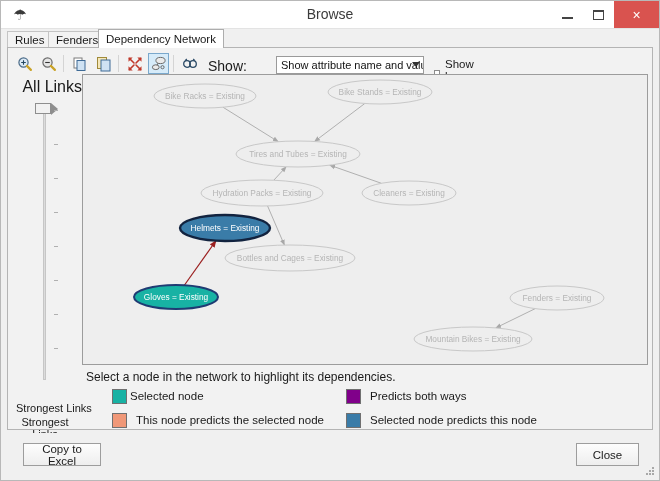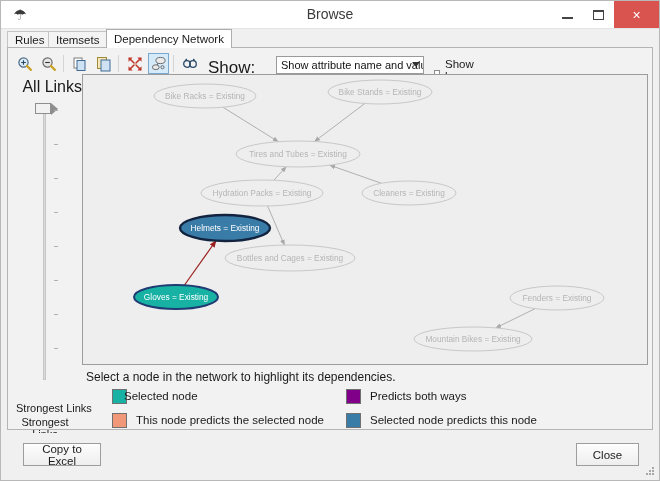--- a/index.html
+++ b/index.html
@@ -79,21 +79,21 @@
     position: absolute; top: 0;
     width: 21px; height: 21px;
     background: #f2f2f2;
     border: 1px solid transparent;
     display: flex; align-items: center; justify-content: center;
   }
   .tb-btn.sel { background: #d6ebf9; border: 1px solid #7aa8cc; }
   .tb-sep { position: absolute; top: 2px; width: 1px; height: 17px; background: #d4d4d4; }
   .lbl-show {
     position: absolute; left: 182px; top: 5px;
-    font-size: 17px; color: #1a1a1a; padding-left: 12px;
+    font-size: 14px; color: #1a1a1a; padding-left: 12px;
   }
   .combo {
     position: absolute; left: 262px; top: 3px;
     width: 148px; height: 18px;
     background: #ffffff;
     border: 1px solid #9a9a9a;
     font-size: 11px; color: #121212;
     padding: 1px 16px 0 4px;
     line-height: 15px;
     white-space: nowrap; overflow: hidden;
@@ -189,22 +189,22 @@
         </button>
       <button class="win-btn">
           <span class="glyph-max"></span>
         </button>
       <button class="win-btn close">×</button>
     </div>
   </div>
 
   <div class="tabstrip">
     <div class="tab" style="left:0px;">Rules</div>
-    <div class="tab" style="left:41px;">Itemsets</div>
-    <div class="tab active" style="left:99px;">Dependency Network</div>
+    <div class="tab" style="left:41px;">Fenders</div>
+    <div class="tab active" style="left:91px;">Dependency Network</div>
   </div>
 
   <div class="tabpage">
 
     <div class="toolbar">
       <div class="tb-btn" style="left:0px;">
         <svg width="16" height="16" viewBox="0 0 16 16">
           <circle cx="6.5" cy="6.5" r="4.6" fill="#dceaf6" stroke="#4a6b88" stroke-width="1.2"></circle>
           <path d="M6.5 4.2v4.6M4.2 6.5h4.6" stroke="#23465f" stroke-width="1.1"></path>
           <path d="M9.9 9.9l4 4" stroke="#c9a227" stroke-width="2.2" stroke-linecap="round"></path>
@@ -352,21 +352,21 @@
           </g>
       </svg>
     </div>
 
     <div class="hint">Select a node in the network to highlight its dependencies.</div>
 
     <div class="legend">
       <div class="legend-title">Strongest Links</div>
 
       <span class="swatch" style="left:96px; top:1px;  background:#18b2a4;"></span>
-      <span class="legend-lbl" style="left:108px; top:2px;">Selected node</span>
+      <span class="legend-lbl" style="left:114px; top:2px;">Selected node</span>
 
       <span class="swatch" style="left:96px; top:25px; background:#f09878;"></span>
       <span class="legend-lbl" style="left:120px; top:26px;text-align:center;">This node predicts the selected node</span>
 
       <span class="swatch" style="left:330px; top:1px;  background:#80008a;"></span>
       <span class="legend-lbl" style="left:354px; top:2px;">Predicts both ways</span>
 
       <span class="swatch" style="left:330px; top:25px; background:#3a7ca8;"></span>
       <span class="legend-lbl" style="left:354px; top:26px;">Selected node predicts this node</span>
     </div>

